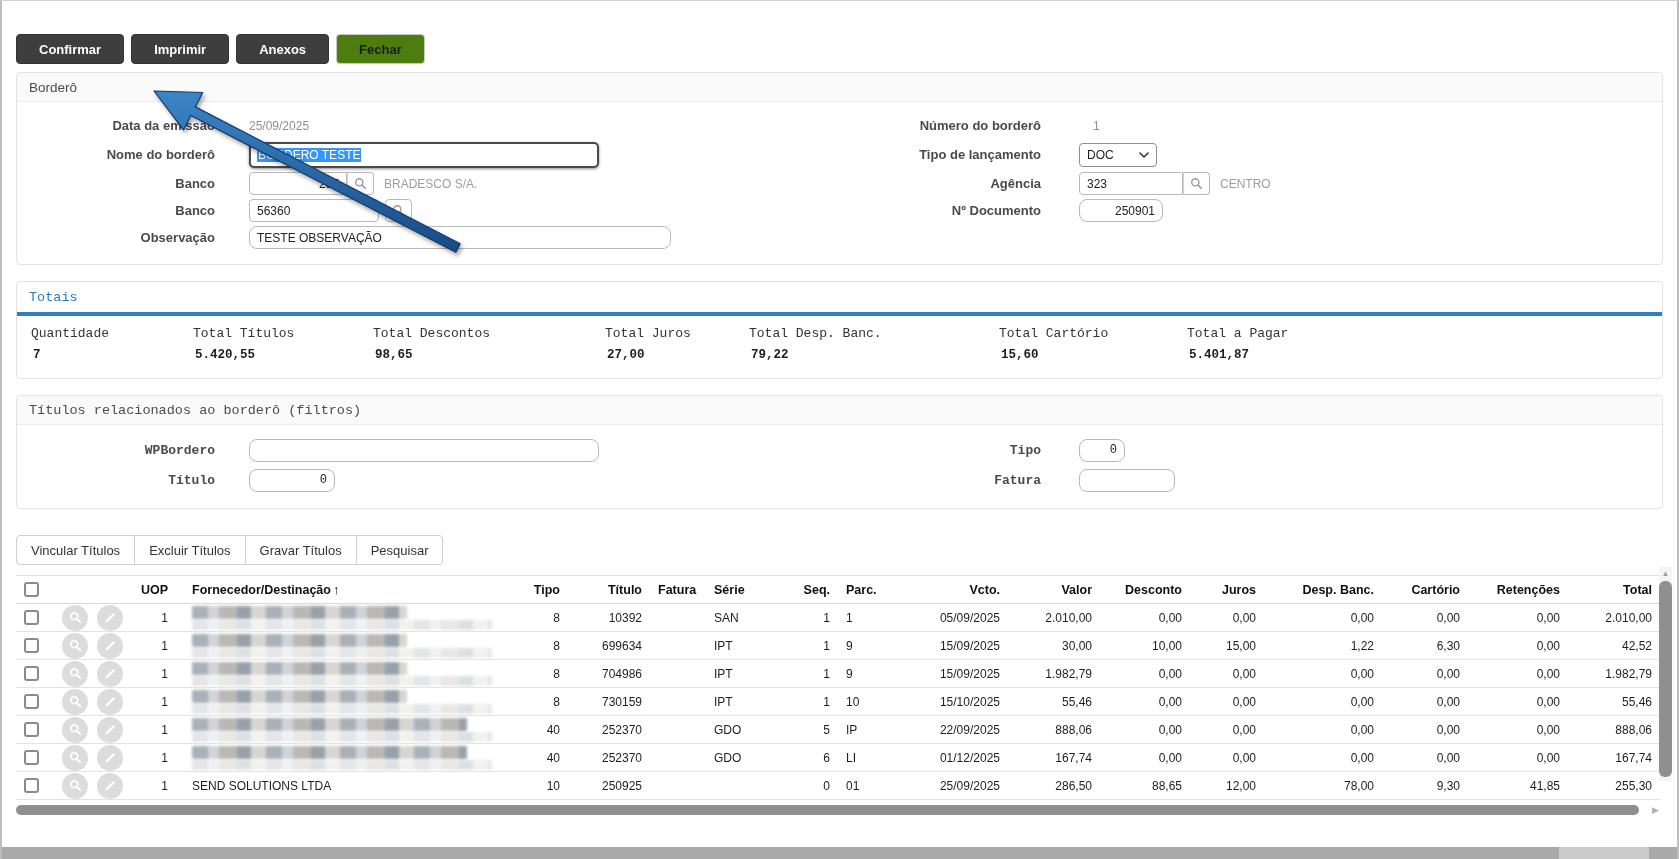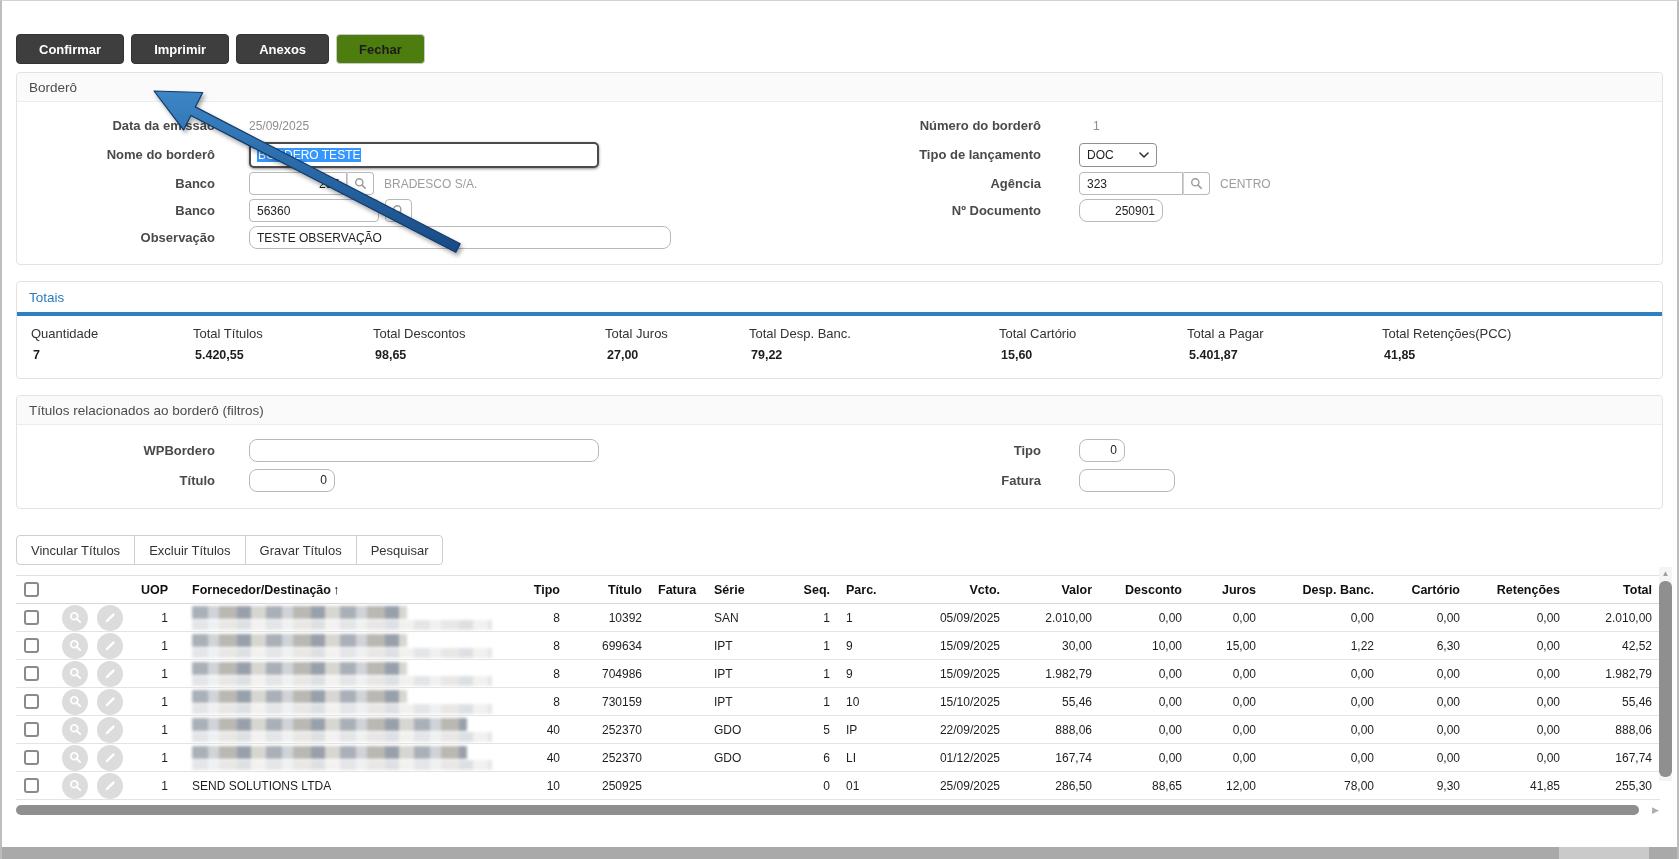--- a/index.html
+++ b/index.html
@@ -23,21 +23,21 @@
     height:30px; border-radius:4px; font-family:inherit; font-size:13px; font-weight:bold;
     padding:0 22px; margin-right:7px; cursor:pointer;
   }
   .btn-dark { background:#3e3e3e; color:#fff; border:1px solid #333; }
   .btn-light { background:#4d7c0f; color:#1c1c1c; border:1px solid #c9c9c9; }
   
   .panel { margin:8px 14px 0 14px; border:1px solid #e2e2e2; border-radius:4px; background:#fff; }
   .panel-header { padding:7px 12px 6px 12px; font-size:13.5px; color:#4c4c4c; background:#fafafa;
     border-radius:4px 4px 0 0; border-bottom:1px solid #ececec; }
   .panel-body { padding:10px 0 13px 0; position:relative; }
-  .mt16 { margin-top:16px; }
+  .mt16 { margin-top:16px;font-family:Liberation Mono, monospace; }
   
   .frow { position:relative; display:flex; align-items:center; height:27px; padding-left:14px; }
   .flabel { width:184px; text-align:right; font-weight:bold; font-size:13px; color:#4a4a4a; flex:0 0 auto; }
   .fgap { width:34px; flex:0 0 auto; }
   .r-label { position:absolute; left:806px; width:218px; text-align:right; font-weight:bold; font-size:13px; color:#4a4a4a; }
   .r-field { position:absolute; left:1062px; display:flex; align-items:center; }
   .inp { height:23px; border:1px solid #b9b9b9; border-radius:8px; background:#fff;
     font-family:inherit; font-size:12px; color:#222; padding:0 7px; }
   .ta-r { text-align:right; }
   .ro-value { font-size:12px; color:#8e8e8e; }
@@ -220,24 +220,20 @@
           <div class="tot-label">Total Desp. Banc.</div>
           <div class="tot-value">79,22</div>
         </div>
         <div class="tot-col">
           <div class="tot-label">Total Cartório</div>
           <div class="tot-value">15,60</div>
         </div>
         <div class="tot-col">
           <div class="tot-label">Total a Pagar</div>
           <div class="tot-value">5.401,87</div>
-        </div>
-        <div class="tot-col">
-          <div class="tot-label">Total Retenções(PCC)</div>
-          <div class="tot-value">41,85</div>
         </div>
       </div>
   </div>
 
   
   <div class="panel mt16">
     <div class="panel-header">Títulos relacionados ao borderô (filtros)</div>
     <div class="panel-body">
       <div class="frow" style="height:30px">
         <span class="flabel">WPBordero</span>

